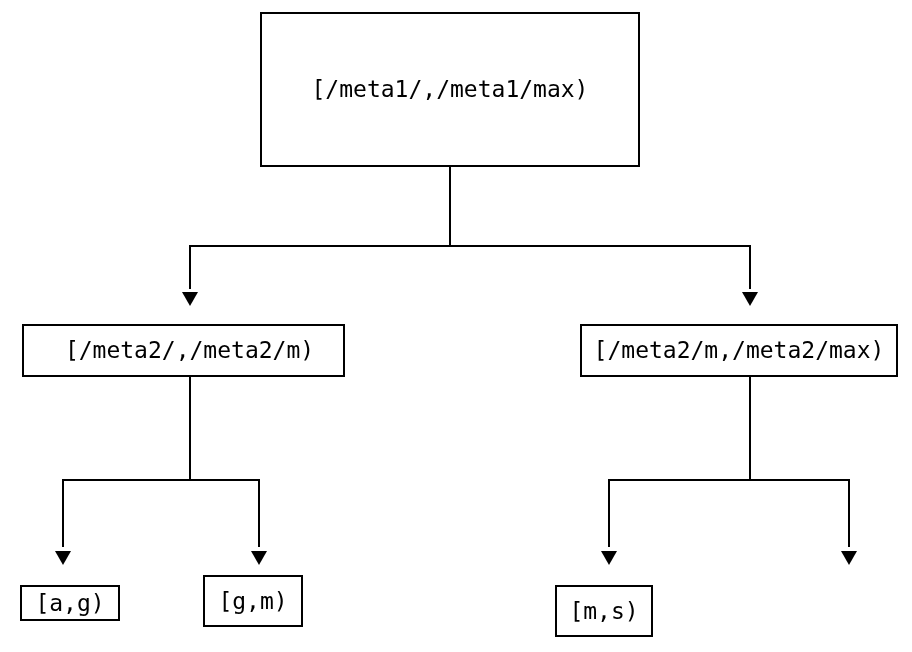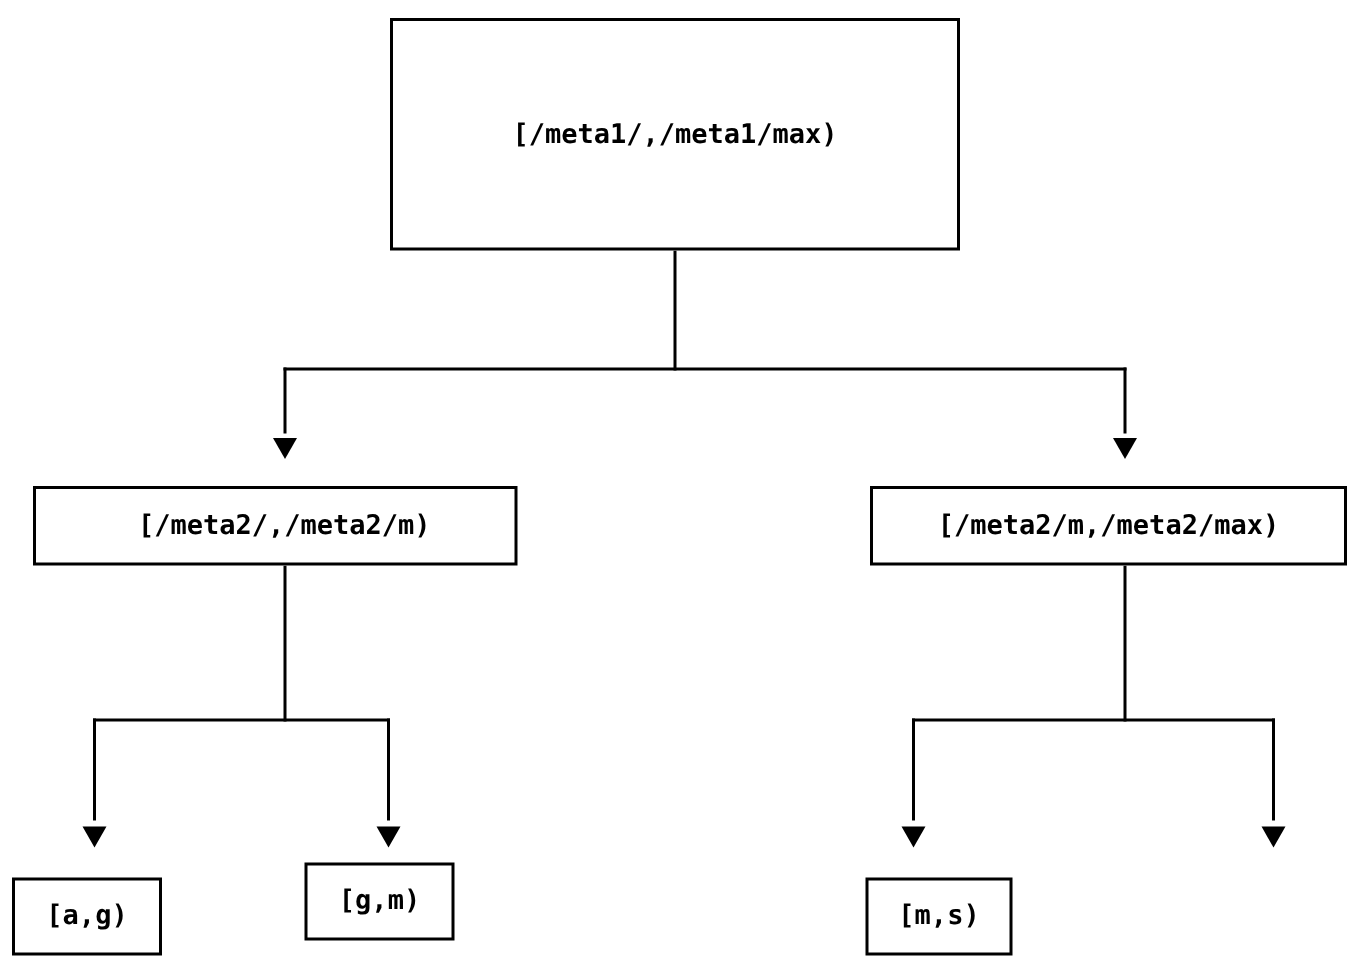--- a/index.html
+++ b/index.html
@@ -17,24 +17,23 @@
     overflow: hidden;
   }
   .node {
     position: absolute;
     box-sizing: border-box;
     border: 2px solid var(--line-color, #000000);
     background: var(--bg-color, #ffffff);
     display: flex;
     align-items: center;
     justify-content: center;
-    font-size: 18px;
+    font-size: 23px;
     line-height: 1;
     white-space: nowrap;
-    font-weight: bold;
   }
   .vline {
     position: absolute;
     width: 2px;
     background: var(--line-color, #000000);
   }
   .hline {
     position: absolute;
     height: 2px;
     background: var(--line-color, #000000);
@@ -45,23 +44,23 @@
     height: 0;
     border-left: 8px solid transparent;
     border-right: 8px solid transparent;
     border-top: 14px solid var(--line-color, #000000);
   }
 
   
   #node-root  { left: 260px; top: 12px;  width: 380px; height: 155px; }
   #node-left  { left: 22px;  top: 324px; width: 323px; height: 53px; padding-left: 12px; }
   #node-right { left: 580px; top: 324px; width: 318px; height: 53px; }
-  #leaf-ag    { left: 8px;   top: 585px; width: 100px; height: 52px; }
+  #leaf-ag    { left: 20px;   top: 585px; width: 100px; height: 36px; }
   #leaf-gm    { left: 203px; top: 575px; width: 100px; height: 52px; }
-  #leaf-ms    { left: 555px; top: 585px; width: 98px;  height: 52px; margin-left: 22px; }
+  #leaf-ms    { left: 555px; top: 585px; width: 98px;  height: 52px; }
   #leaf-smax  { left: 778px; top: 585px; width: 126px; height: 52px; }
 </style>
 </head>
 <body>
 
 <div class="canvas">
 
   <div class="vline" style="left:449px; top:167px; height:80px;"></div>
   <div class="hline" style="left:189px; top:245px; width:562px;"></div>
   <div class="vline" style="left:189px; top:245px; height:44px;"></div>

